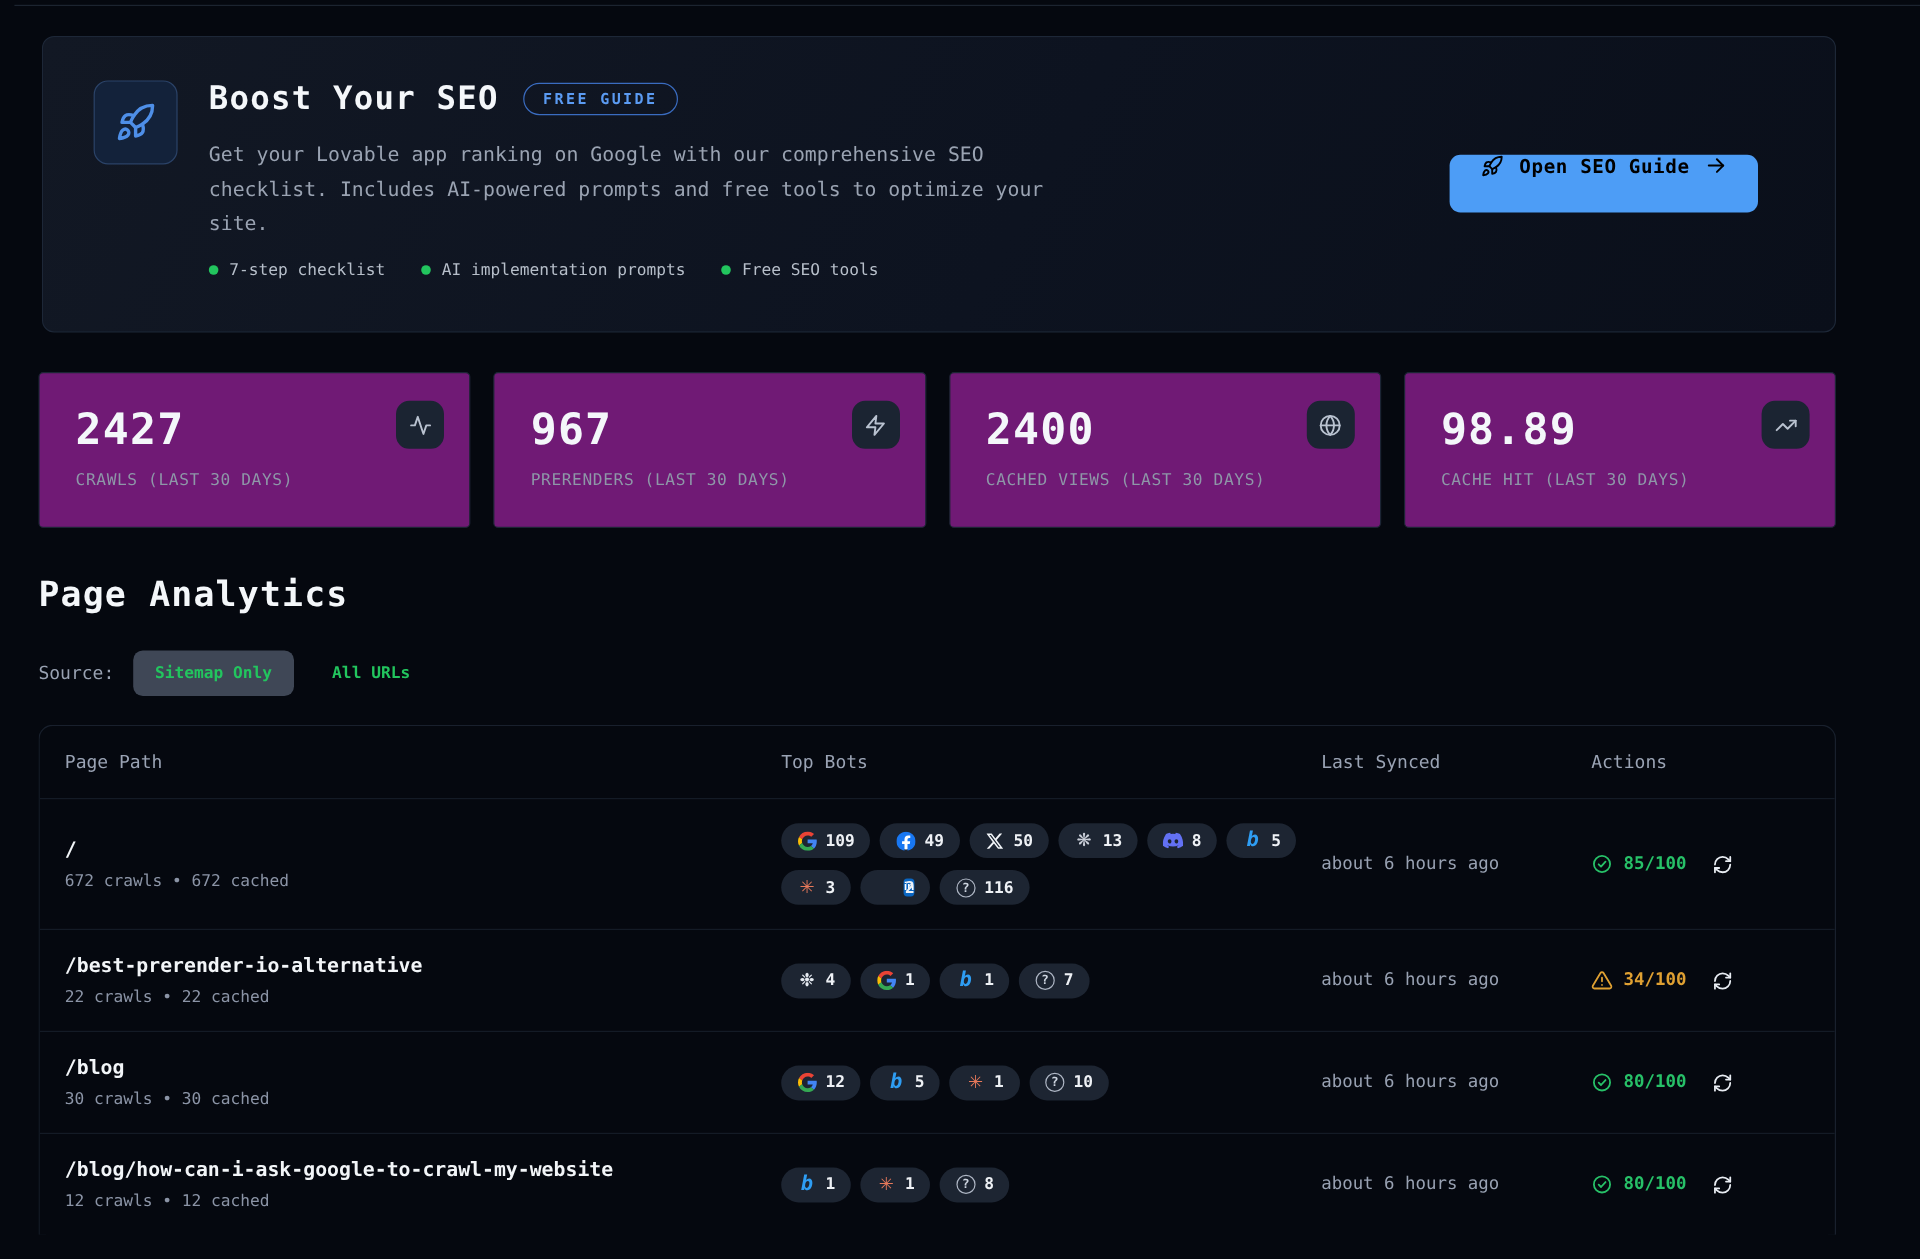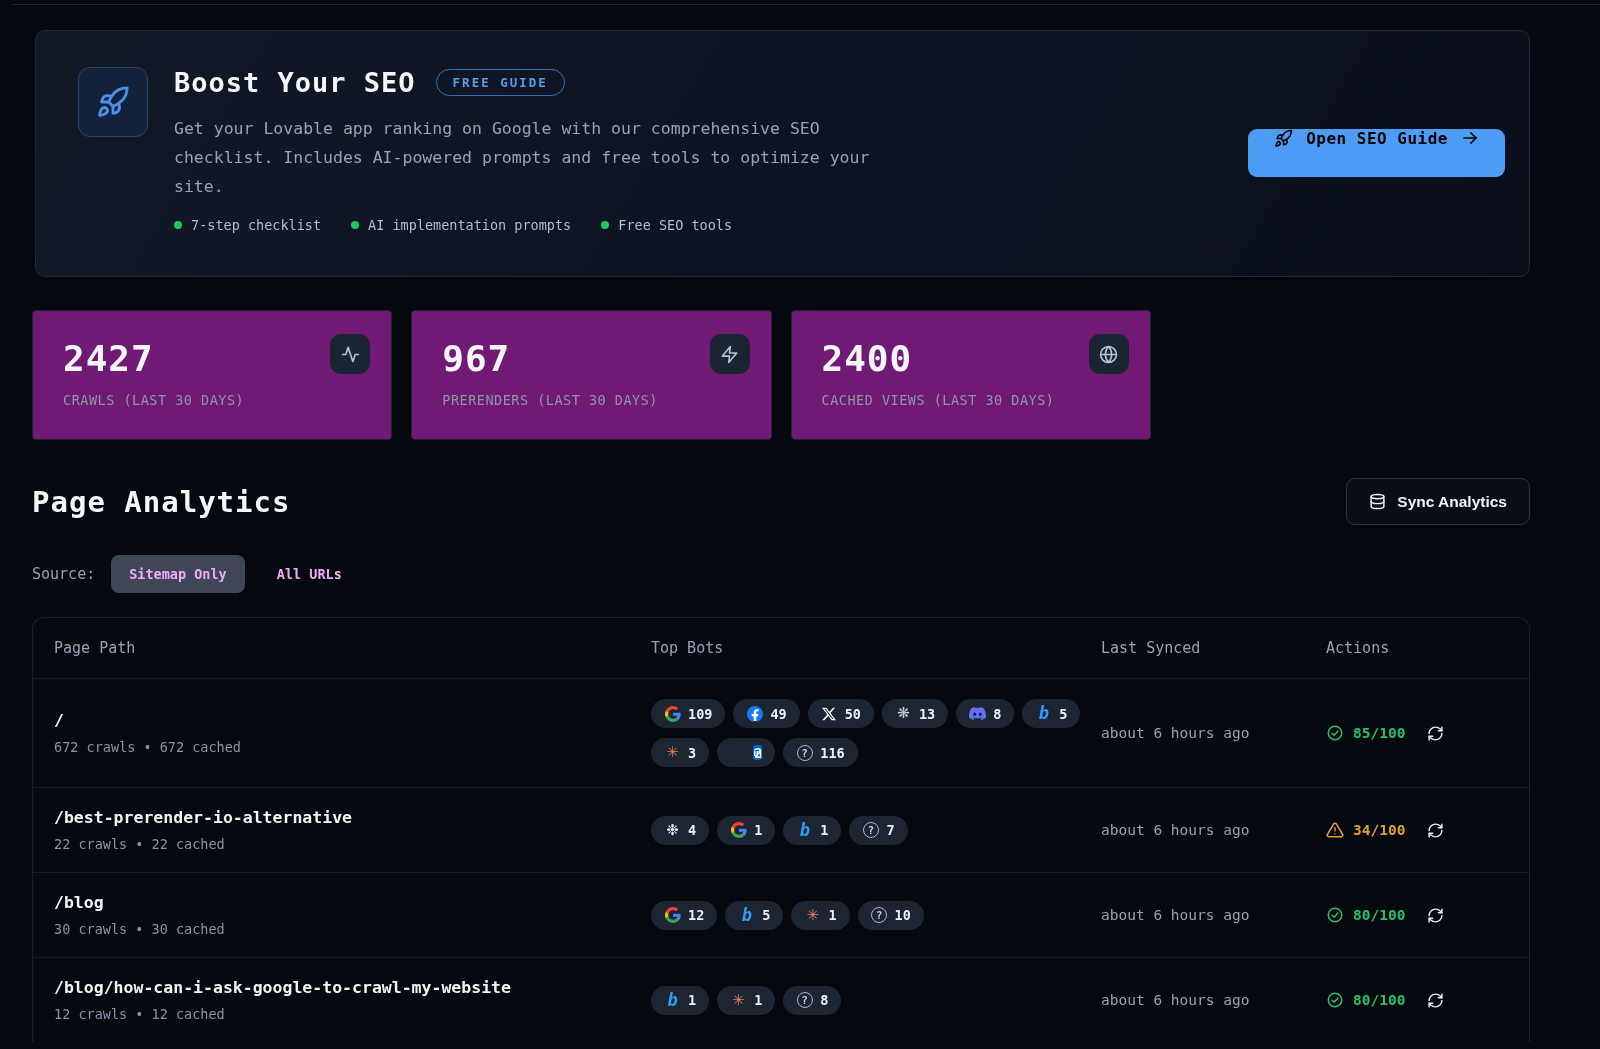--- a/index.html
+++ b/index.html
@@ -13,21 +13,21 @@
   }
   .top-line { position:absolute; top:4px; left:12px; right:0; height:1px; background:#1c2430; }
 
   
   .banner {
     margin:30px 70px 0 35px;
     height:247px;
     background:linear-gradient(120deg,#121824 0%,#0d1320 55%,#0a0f1a 100%);
     border:1px solid #1d2737;
     border-radius:10px;
-    padding:36px 24px 0 42px;
+    padding:36px 64px 0 42px;
     display:flex;
     align-items:flex-start;
   }
   .banner-icon-box {
     width:70px; height:70px; flex:0 0 70px;
     border:1px solid #2b4368;
     background:#13223a;
     border-radius:12px;
     display:flex; align-items:center; justify-content:center;
     color:#4e8fe8;
@@ -96,21 +96,21 @@
     height:47px; padding:0 22px;
     color:#f2f5f8;
     font-family:"Liberation Sans","DejaVu Sans",sans-serif;
     font-size:15.5px; font-weight:bold;
     display:flex; align-items:center; gap:11px;
     cursor:pointer;
   }
   .source-row { margin:30px 70px 0 32px; display:flex; align-items:center; gap:16px; }
   .source-label { font-size:15px; color:#99a2b2; }
   .source-opt {
-    border:none; background:transparent; color:#f0abfc;
+    border:none; background:transparent; color:#22c55e;
     font-family:inherit; font-size:13.5px; font-weight:bold;
     padding:11px 18px; border-radius:8px; cursor:pointer;
   }
   .source-opt.selected { background:#3f4756; }
 
   
   .table {
     margin:24px 70px 0 32px;
     border:1px solid #19202d;
     border-bottom:none;
@@ -230,34 +230,34 @@
       <div class="stat-value">2400</div>
       <div class="stat-label">CACHED VIEWS (LAST 30 DAYS)</div>
       <div class="stat-icon-box">
         <svg width="19" height="19" viewBox="0 0 24 24" fill="none" stroke="currentColor" stroke-width="2" stroke-linecap="round" stroke-linejoin="round">
           <circle cx="12" cy="12" r="10"></circle>
           <line x1="2" y1="12" x2="22" y2="12"></line>
           <path d="M12 2a15.3 15.3 0 0 1 4 10 15.3 15.3 0 0 1-4 10 15.3 15.3 0 0 1-4-10 15.3 15.3 0 0 1 4-10z"></path>
         </svg>
       </div>
     </div>
+    <div class="stat-card">
+      <div class="stat-value">98.89</div>
+      <div class="stat-label">CACHE HIT (LAST 30 DAYS)</div>
+      <div class="stat-icon-box">
+        <svg width="19" height="19" viewBox="0 0 24 24" fill="none" stroke="currentColor" stroke-width="2" stroke-linecap="round" stroke-linejoin="round">
+          <polyline points="22 7 13.5 15.5 8.5 10.5 2 17"></polyline>
+          <polyline points="16 7 22 7 22 13"></polyline>
+        </svg>
+      </div>
+    </div>
   </div>
 
 <div class="pa-header">
   <div class="pa-title">Page Analytics</div>
-  <button class="sync-btn">
-    <span>
-      <svg width="17" height="17" viewBox="0 0 24 24" fill="none" stroke="currentColor" stroke-width="2" stroke-linecap="round" stroke-linejoin="round">
-        <ellipse cx="12" cy="5" rx="9" ry="3"></ellipse>
-        <path d="M3 5v14a9 3 0 0 0 18 0V5"></path>
-        <path d="M3 12a9 3 0 0 0 18 0"></path>
-      </svg>
-    </span>
-    <span>Sync Analytics</span>
-  </button>
 </div>
 
 <div class="source-row">
   <span class="source-label">Source:</span>
   <div style="display:flex; gap:14px;">
       <button class="source-opt selected">Sitemap Only</button>
       <button class="source-opt">All URLs</button>
     </div>
 </div>
 

